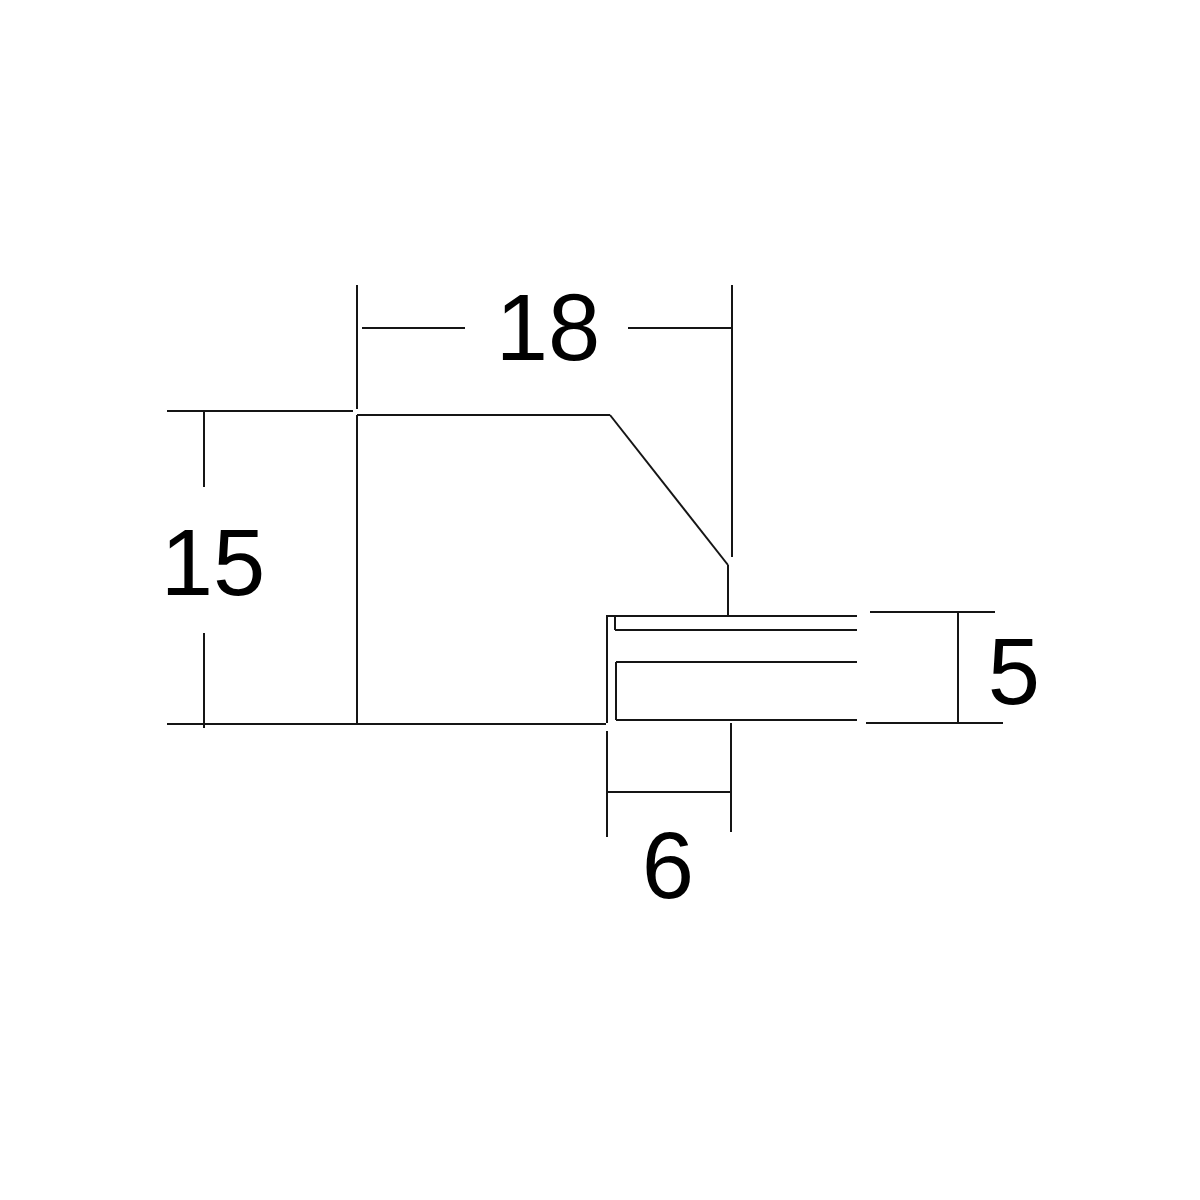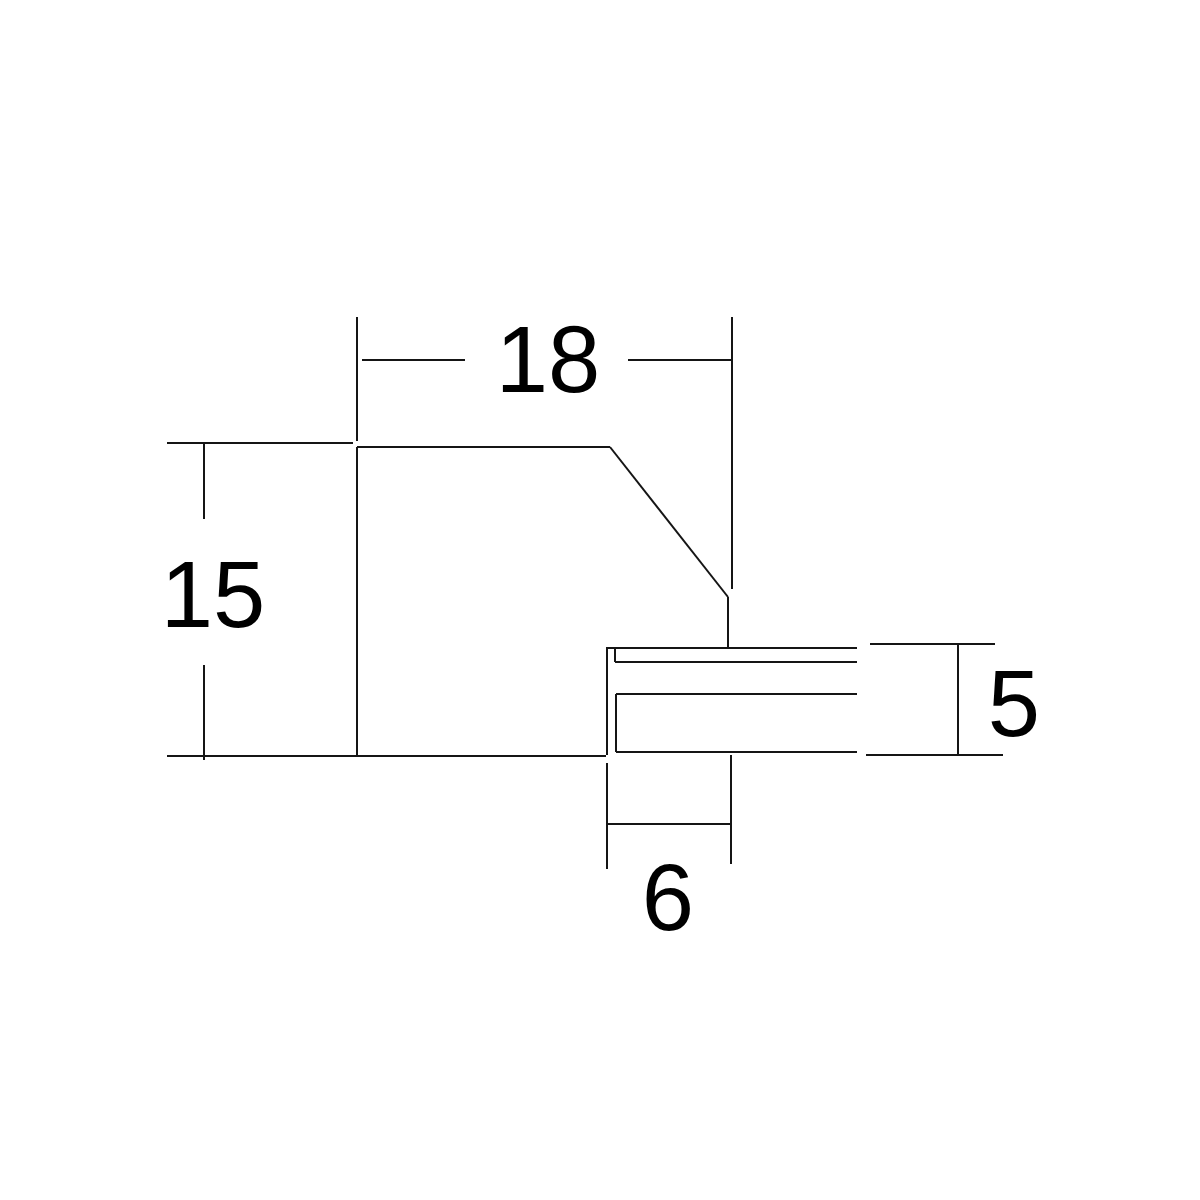--- a/index.html
+++ b/index.html
@@ -6,21 +6,20 @@
     margin: 0;
     padding: 0;
     background: #ffffff;
   }
   .page {
     position: relative;
     width: 1200px;
     height: 1076px;
     background: #ffffff;
     overflow: hidden;
-    margin-top: 32px;
   }
   svg.drawing {
     position: absolute;
     left: 0;
     top: 0;
     width: 1200px;
     height: 1200px;
     display: block;
   }
   svg.drawing line {

